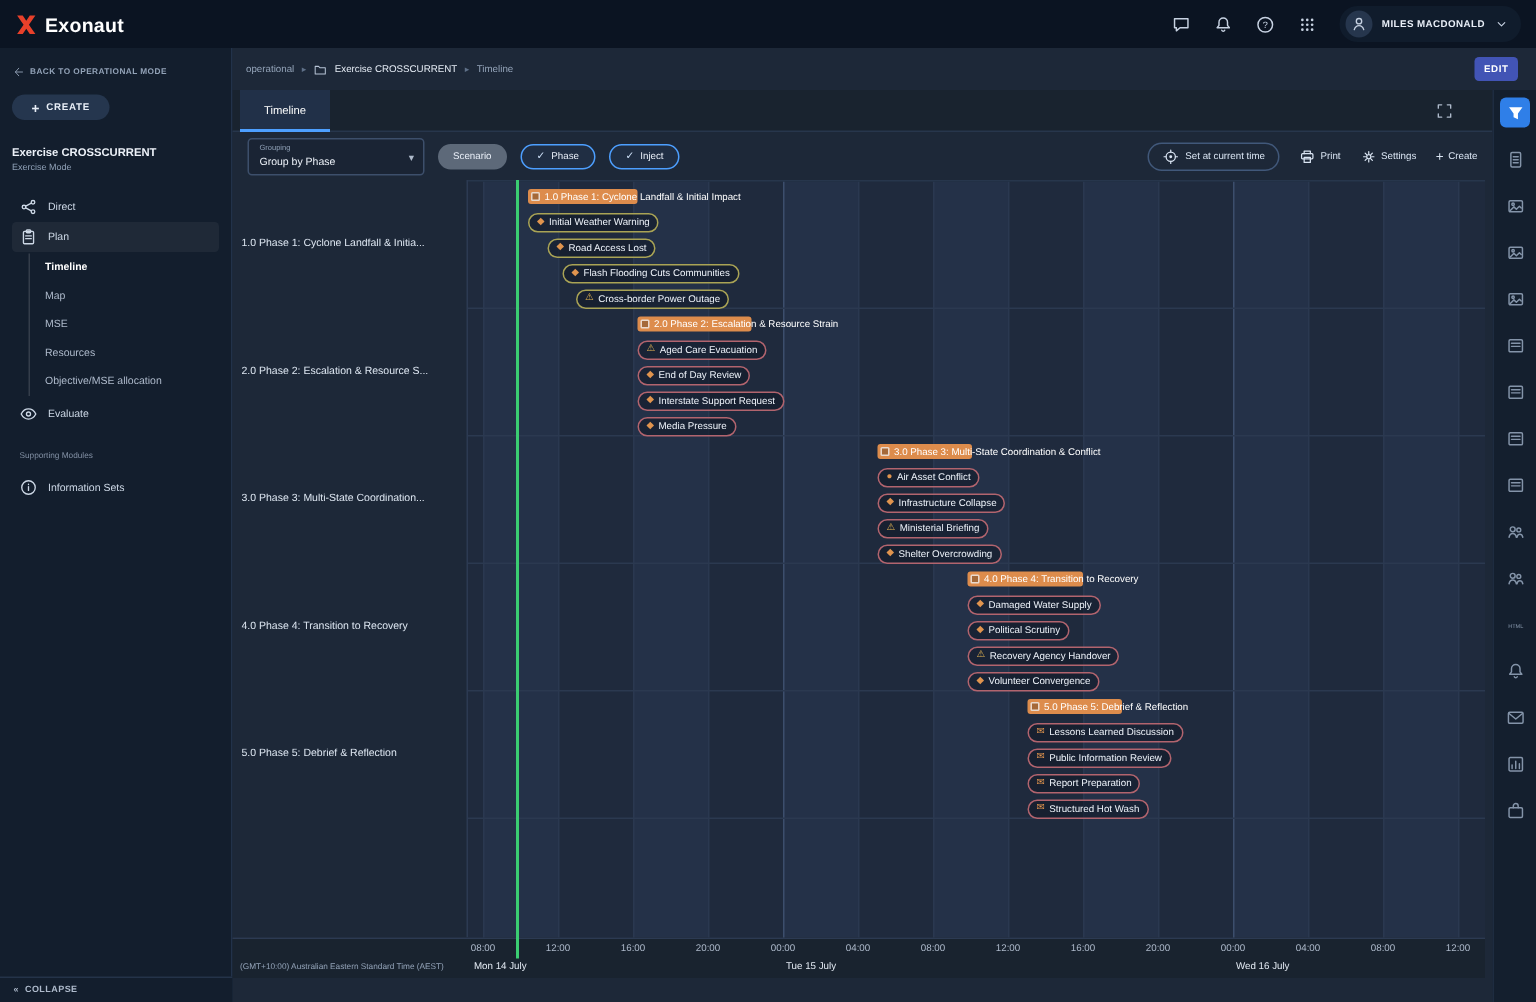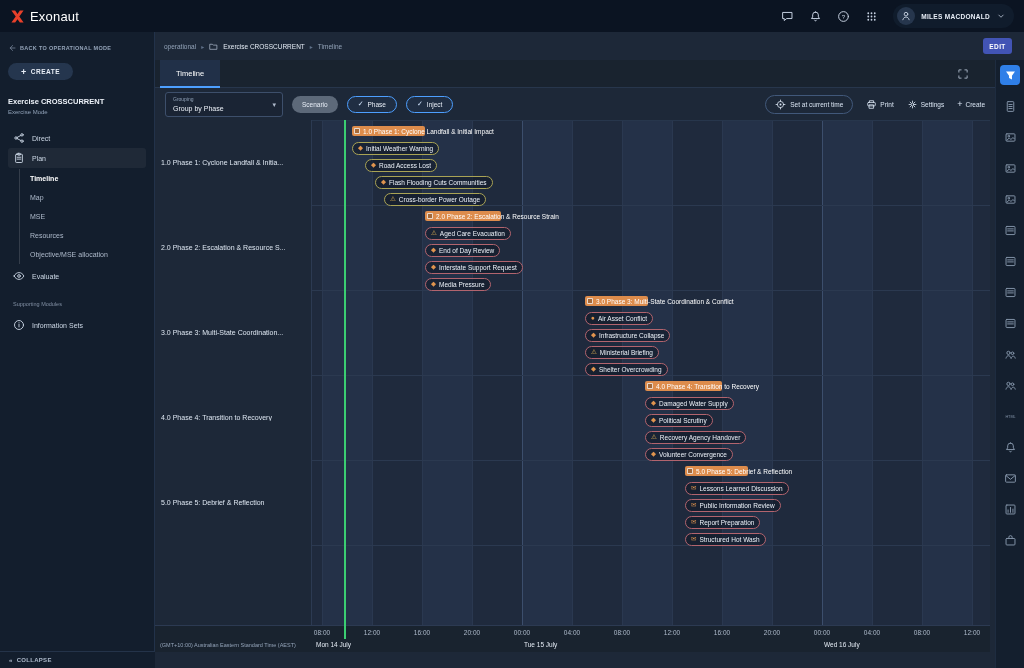--- a/index.html
+++ b/index.html
@@ -3,21 +3,21 @@
 <meta charset="utf-8">
 <style>
   *{margin:0;padding:0;box-sizing:border-box}
   html,body{width:1024px;height:668px;background:#1d2838;font-family:"Liberation Sans",sans-serif;color:#dfe7f2;overflow:hidden}
   .page{position:absolute;top:0;left:0;width:1024px;height:668px}
   .ic{display:inline-flex;align-items:center;justify-content:center;line-height:0}
 
   
   .topbar{position:absolute;left:0;top:0;width:1024px;height:32px;background:#0b1422;display:flex;align-items:center;justify-content:space-between;padding:0 10px;z-index:20}
   .brand{display:flex;align-items:center;gap:5px}
-  .brand-text{font-size:13px;font-weight:normal;color:#fff;letter-spacing:.2px}
+  .brand-text{font-size:13px;font-weight:bold;color:#fff;letter-spacing:.2px}
   .top-actions{display:flex;align-items:center;gap:15px;color:#c7d2e2}
   .user-menu{display:flex;align-items:center;gap:6px;background:#101c2c;border-radius:14px;padding:3px 8px 3px 4px}
   .avatar{width:18px;height:18px;border-radius:50%;background:#26364d;display:flex;align-items:center;justify-content:center;color:#c7d2e2}
   .user-name{font-size:6.5px;font-weight:bold;letter-spacing:.3px;color:#e8eef7;white-space:nowrap}
 
   
   .sidebar{position:absolute;left:0;top:32px;width:155px;height:636px;background:#131e2d;padding:12px 8px 0 8px;border-right:1px solid #22324a}
   .back-link{display:flex;align-items:center;gap:4px;font-size:5.5px;font-weight:bold;letter-spacing:.3px;color:#93a3b8;white-space:nowrap}
   .create-btn{margin-top:11px;display:inline-flex;align-items:center;gap:4px;background:#25364e;border:none;color:#e8eef7;font-size:6.5px;font-weight:bold;letter-spacing:.5px;padding:5px 13px;border-radius:10px;font-family:inherit}
   .create-btn .plus{font-size:9px;line-height:6px}

